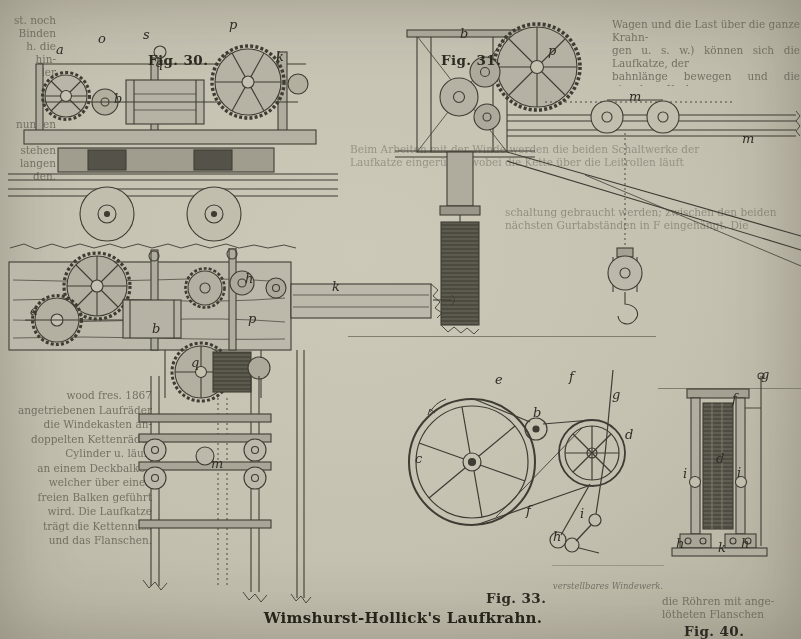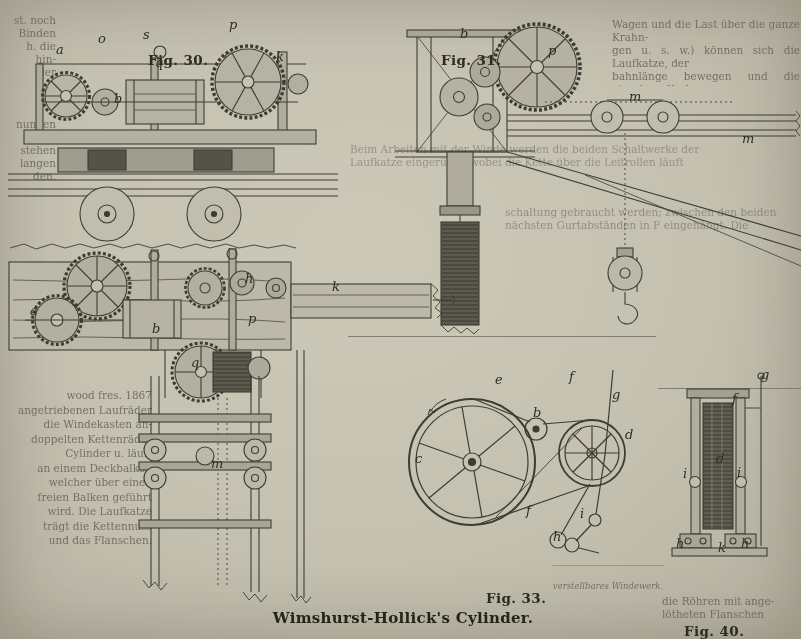--- a/index.html
+++ b/index.html
@@ -400,15 +400,15 @@
 
   <span class="plabel" style="left:761px; top:368px;">g</span>
   <span class="plabel" style="left:732px; top:392px;">f</span>
   <span class="plabel" style="left:716px; top:452px;">d</span>
   <span class="plabel" style="left:683px; top:467px;">i</span>
   <span class="plabel" style="left:737px; top:466px;">i</span>
   <span class="plabel" style="left:676px; top:537px;">h</span>
   <span class="plabel" style="left:718px; top:541px;">k</span>
   <span class="plabel" style="left:741px; top:537px;">h</span>
 
-  <div class="caption" style="left:243px; top:609px; width:320px;">Wimshurst-Hollick's Cylinder.</div>
+  <div class="caption" style="left:243px; top:609px; width:320px;">Wimshurst-Hollick's Laufkrahn.</div>
 
 </div>
 
 </body></html>

